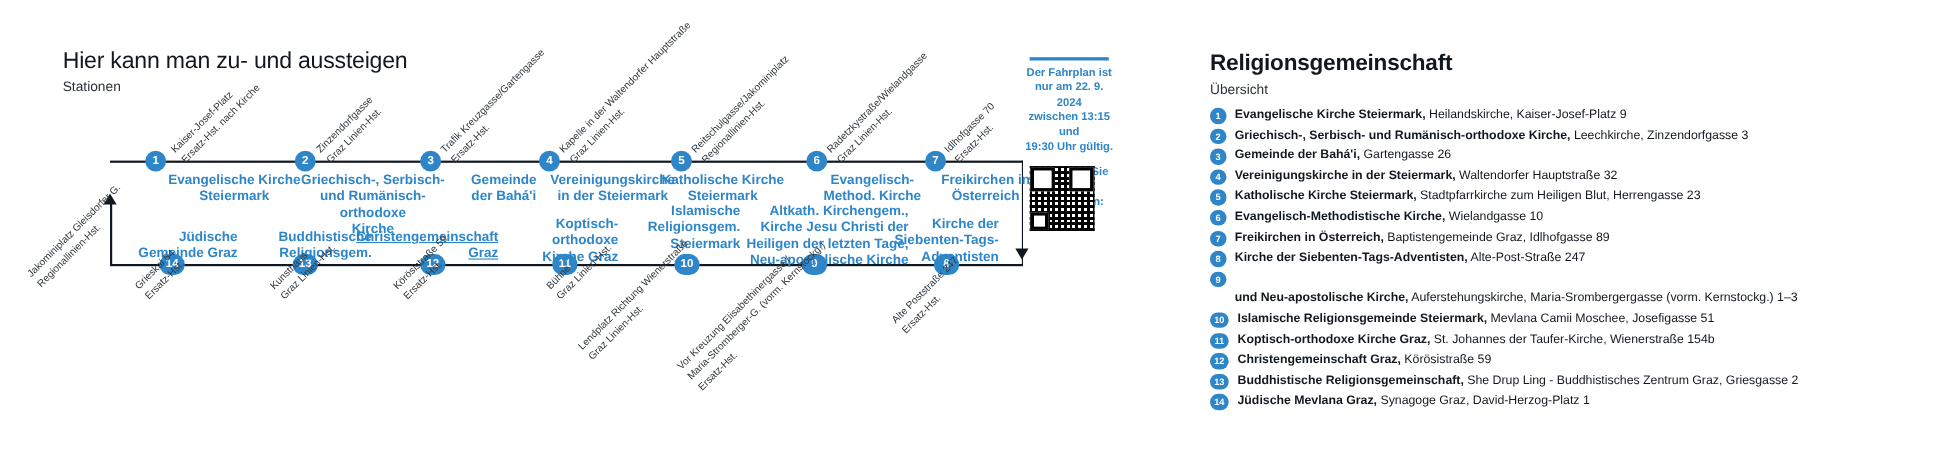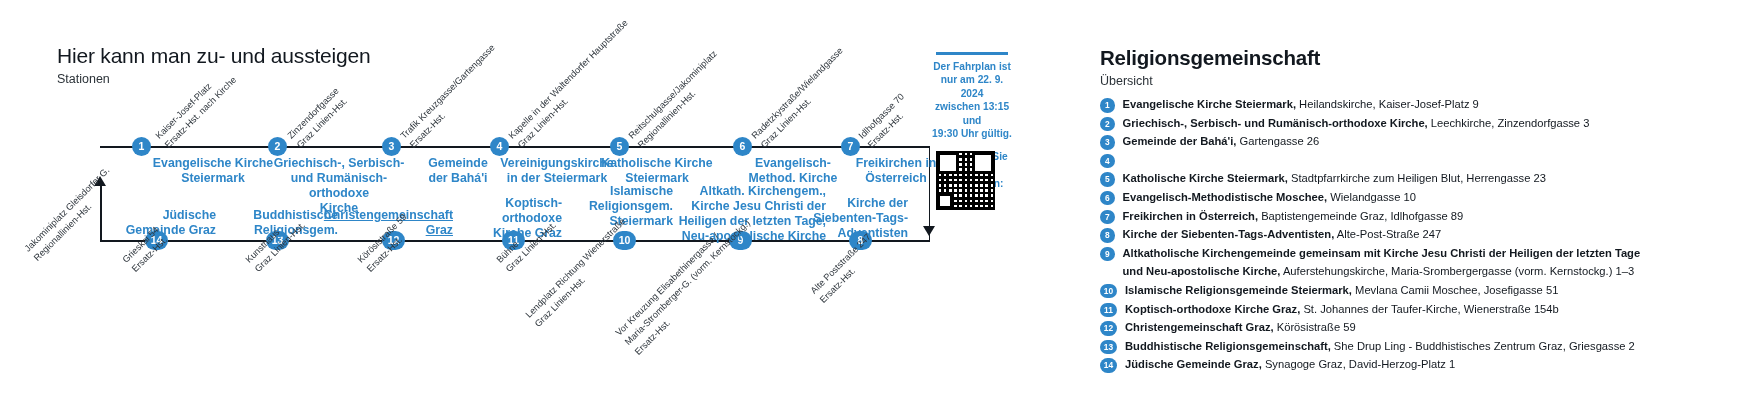--- a/index.html
+++ b/index.html
@@ -278,40 +278,40 @@
         <div class="legend-row">
           <div class="legend-badge">2</div>
           <div class="legend-text"><b>Griechisch-, Serbisch- und Rumänisch-orthodoxe Kirche,</b><span class="addr"> Leechkirche, Zinzendorfgasse 3</span></div>
         </div>
         <div class="legend-row">
           <div class="legend-badge">3</div>
           <div class="legend-text"><b>Gemeinde der Bahá'i,</b><span class="addr"> Gartengasse 26</span></div>
         </div>
         <div class="legend-row">
           <div class="legend-badge">4</div>
+          <div class="legend-text"><b>Vereinigungskirche in der Steiermark,</b><span class="addr"> Waltendorfer Hauptstraße 32</span></div>
         </div>
         <div class="legend-row">
           <div class="legend-badge">5</div>
           <div class="legend-text"><b>Katholische Kirche Steiermark,</b><span class="addr"> Stadtpfarrkirche zum Heiligen Blut, Herrengasse 23</span></div>
         </div>
         <div class="legend-row">
           <div class="legend-badge">6</div>
-          <div class="legend-text"><b>Evangelisch-Methodistische Moschee,</b><span class="addr"> Wielandgasse 10</span></div>
+          <div class="legend-text"><b>Evangelisch-Methodistische Kirche,</b><span class="addr"> Wielandgasse 10</span></div>
         </div>
         <div class="legend-row">
           <div class="legend-badge">7</div>
           <div class="legend-text"><b>Freikirchen in Österreich,</b><span class="addr"> Baptistengemeinde Graz, Idlhofgasse 89</span></div>
         </div>
         <div class="legend-row">
           <div class="legend-badge">8</div>
           <div class="legend-text"><b>Kirche der Siebenten-Tags-Adventisten,</b><span class="addr"> Alte-Post-Straße 247</span></div>
         </div>
         <div class="legend-row">
           <div class="legend-badge">9</div>
-          <div class="legend-text"><b>Altkatholische Kirchengemeinde gemeinsam mit Kirche Jesu Christi der Heiligen der letzten Tage</b><span class="addr"></span></div>
         </div>
         <div class="legend-row">
           <div class="legend-badge" style="visibility: hidden;"></div>
           <div class="legend-text"><b>und Neu-apostolische Kirche,</b><span class="addr"> Auferstehungskirche, Maria-Srombergergasse (vorm. Kernstockg.) 1–3</span></div>
         </div>
         <div class="legend-row">
           <div class="legend-badge wide">10</div>
           <div class="legend-text"><b>Islamische Religionsgemeinde Steiermark,</b><span class="addr"> Mevlana Camii Moschee, Josefigasse 51</span></div>
         </div>
         <div class="legend-row">
@@ -321,18 +321,18 @@
         <div class="legend-row">
           <div class="legend-badge wide">12</div>
           <div class="legend-text"><b>Christengemeinschaft Graz,</b><span class="addr"> Körösistraße 59</span></div>
         </div>
         <div class="legend-row">
           <div class="legend-badge wide">13</div>
           <div class="legend-text"><b>Buddhistische Religionsgemeinschaft,</b><span class="addr"> She Drup Ling - Buddhistisches Zentrum Graz, Griesgasse 2</span></div>
         </div>
         <div class="legend-row">
           <div class="legend-badge wide">14</div>
-          <div class="legend-text"><b>Jüdische Gemeinde Graz,</b><span class="addr"> Synagoge Graz, David-Herzog-Platz 1</span></div>
+          <div class="legend-text"><b>Jüdische Mevlana Graz,</b><span class="addr"> Synagoge Graz, David-Herzog-Platz 1</span></div>
         </div>
       </div>
   </div>
 
 </div>
 
 </body></html>

